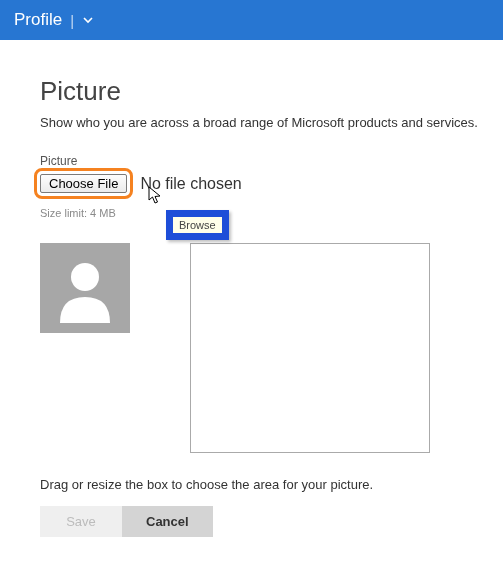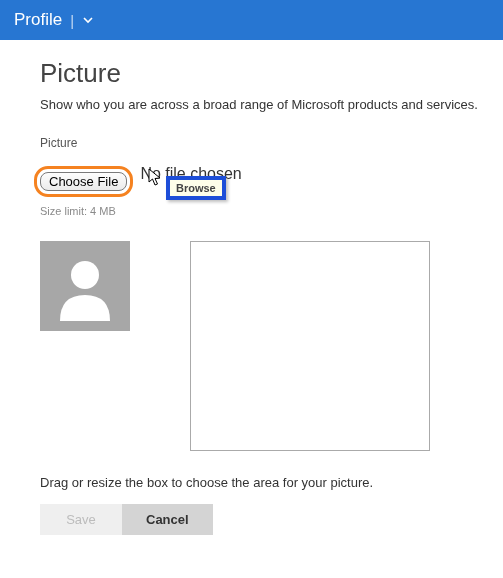--- a/index.html
+++ b/index.html
@@ -19,21 +19,21 @@
       padding: 0 14px;
       font-size: 17px;
     }
     .header-title { font-weight: 400; }
     .header-divider {
       margin: 0 8px;
       color: rgba(255,255,255,0.7);
       font-size: 15px;
     }
     .header-chevron { display: inline-flex; align-items: center; cursor: pointer; }
-    .content { padding: 18px 0 0 40px; }
+    .content { padding: 36px 0 0 40px; }
     h1.page-title {
       font-size: 26px;
       font-weight: 200;
       color: #444;
       margin-bottom: 8px;
     }
     .page-desc {
       font-size: 13px;
       color: #333;
       margin-bottom: 24px;
@@ -49,55 +49,53 @@
       display: flex;
       align-items: center;
       margin-bottom: 4px;
     }
     .choose-file-btn {
       font-family: inherit;
       font-size: 13px;
       color: #000;
       background: linear-gradient(#fdfdfd, #ebebeb);
       border: 1px solid #7a7a7a;
-      border-radius: 8px;
+      border-radius: 2px;
       padding: 1px 8px;
       cursor: pointer;
       outline: 3px solid #f58220;
       outline-offset: 3px;
-      margin-top: 16px;
     }
     .file-status {
       font-size: 16px;
       color: #333;
       margin-left: 13px;
     }
     .size-limit {
       font-size: 11px;
       color: #8a8a8a;
       margin-top: 14px;
     }
     .cursor {
       position: absolute;
       left: 108px;
       top: 12px;
       pointer-events: none;
     }
     .tooltip {
       position: absolute;
       left: 126px;
-      top: 20px;
+      top: 36px;
       background: #fefee9;
-      border: 4px solid #1d4ed8;
+      border: 7px solid #1d4ed8;
       box-shadow: 2px 2px 3px rgba(0,0,0,0.25);
       font-size: 11px;
       color: #444;
       padding: 2px 6px;
       pointer-events: none;
-      font-weight: bold;
     }
     .preview-area {
       display: flex;
       gap: 60px;
       margin-top: 24px;
       margin-bottom: 24px;
     }
     .avatar-box {
       width: 90px;
       height: 90px;

